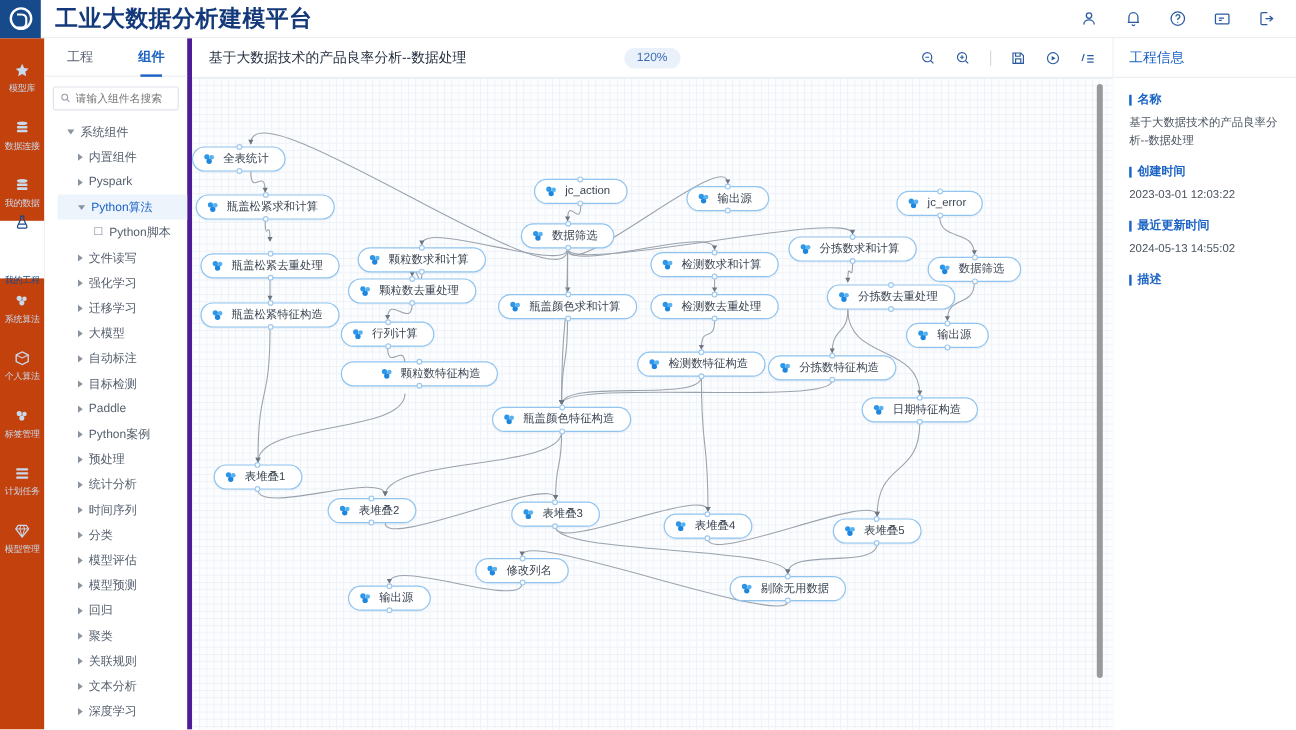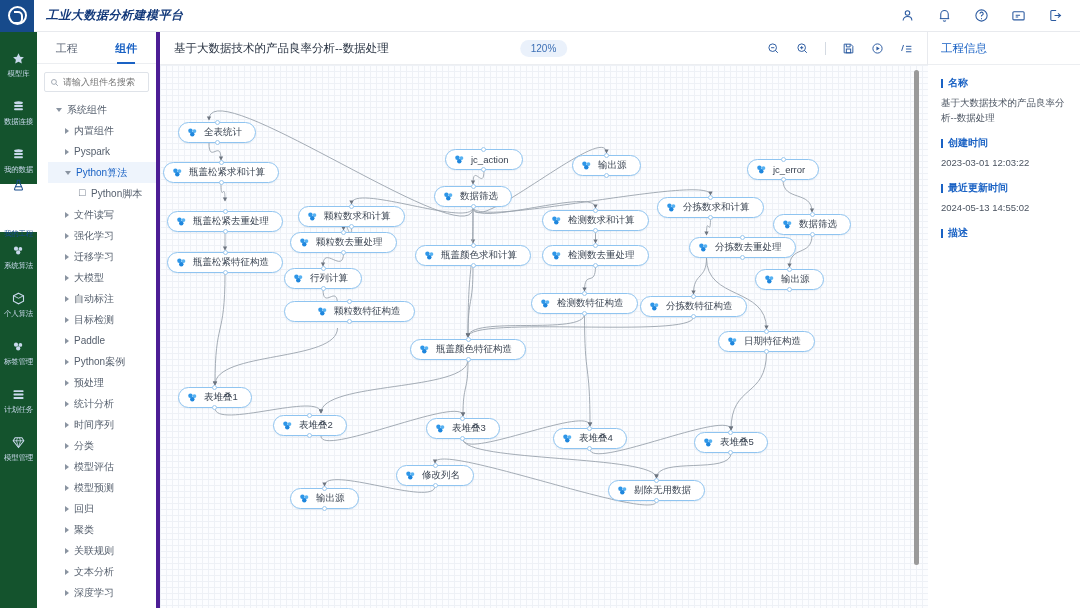--- a/index.html
+++ b/index.html
@@ -24,34 +24,33 @@
   .logo-mark {
     width: 19px; height: 19px; border-radius: 50%;
     border: 2px solid #ffffff; position: relative;
   }
   .logo-mark::after {
     content: ""; position: absolute; left: 4px; top: 3px;
     width: 7px; height: 9px; border: 2px solid #ffffff;
     border-radius: 0 5px 5px 0; border-left: none;
   }
   .app-title {
-    margin-left: 12px; font-size: 12px; font-weight: bold; color: #13397a;
+    margin-left: 12px; font-size: 19px; font-weight: bold; color: #13397a;
     letter-spacing: .5px;
-    font-style: italic;
   }
   .topbar-icons {
     margin-left: auto; display: flex; align-items: center; gap: 22px;
     padding-right: 17px; color: #2b5aa0;
   }
   .topbar-icons svg { display: block; }
 
   
   .rail {
     position: absolute; top: 32px; left: 0; width: 37px; height: 576px;
-    background: #14532d; padding-top: 8px;
+    background: #c2410c; padding-top: 8px;
   }
   .rail-item {
     height: 48px; display: flex; flex-direction: column;
     align-items: center; justify-content: center; gap: 3px;
     color: #c9d9ec; cursor: pointer; position: relative;
   }
   .rail-item .rl { font-size: 7.5px; line-height: 9px; letter-spacing: -.2px; }
   .rail-item.active { background: #ffffff; color: #174a8b; gap: 36px; }
   .rail-item svg { display: block; }
 
@@ -507,21 +506,21 @@
           <path d="M161,371 C161,393 303,329 303,351" fill="none" stroke="#9aa3ad" stroke-width="0.9" marker-end="url(#ah)"></path>
           <path d="M303,374 C303,396 430,339 430,361" fill="none" stroke="#9aa3ad" stroke-width="0.9" marker-end="url(#ah)"></path>
           <path d="M424.5,249 C424.5,316.2 430,293.8 430,361" fill="none" stroke="#9aa3ad" stroke-width="0.9" marker-end="url(#ah)"></path>
           <path d="M430,384 C430,406 571,343 571,365" fill="none" stroke="#9aa3ad" stroke-width="0.9" marker-end="url(#ah)"></path>
           <path d="M606.5,287 C606.5,333.8 571,318.2 571,365" fill="none" stroke="#9aa3ad" stroke-width="0.9" marker-end="url(#ah)"></path>
           <path d="M303,374 C303,397.4 496.5,389.6 496.5,413" fill="none" stroke="#9aa3ad" stroke-width="0.9" marker-end="url(#ah)"></path>
           <path d="M571,388 C571,410 496.5,391 496.5,413" fill="none" stroke="#9aa3ad" stroke-width="0.9" marker-end="url(#ah)"></path>
           <path d="M496.5,436 C496.5,458.8 275,375.2 275,398" fill="none" stroke="#9aa3ad" stroke-width="0.9" marker-end="url(#ah)"></path>
           <path d="M275,421 C275,443 164.5,399 164.5,421" fill="none" stroke="#9aa3ad" stroke-width="0.9" marker-end="url(#ah)"></path>
         </svg>
-    <div class="node" style="left: 18px; top: 57px;">
+    <div class="node" style="left: 0; top: 57px;">
           <span class="nico"><svg width="13" height="13" viewBox="0 0 24 24">
               <circle cx="8.2" cy="8.6" r="4.1" fill="#2e96e8"></circle>
               <circle cx="15.6" cy="9.4" r="3.5" fill="#57b2f2"></circle>
               <circle cx="11.6" cy="15.4" r="4.1" fill="#1e86dd"></circle>
             </svg></span>
           <span class="nlabel">全表统计</span>
           <span class="port top"></span>
           <span class="port bot"></span>
         </div>
         <div class="node" style="left: 3px; top: 97px;">

